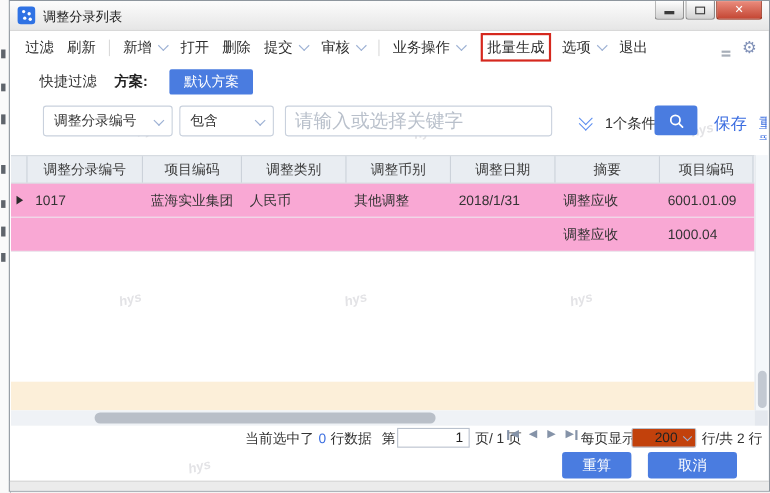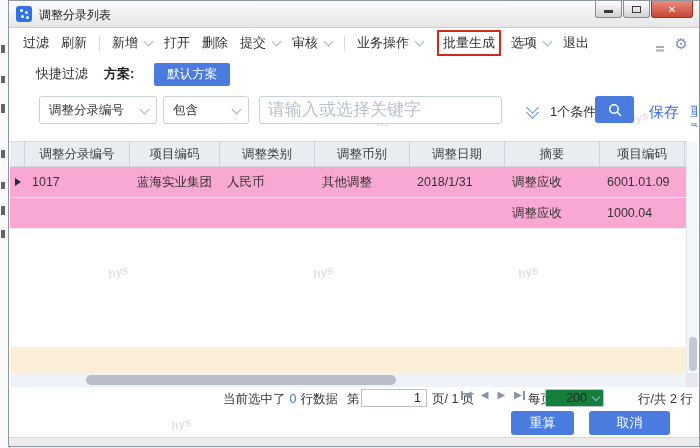--- a/index.html
+++ b/index.html
@@ -102,23 +102,23 @@
   .sel-count{color:#3d6fe0;margin:0 4px}
   .pg-label{left:338px}
   .pg-input{position:absolute;left:352px;top:0;width:66px;height:18px;border:1px solid #b9c1cd;
             text-align:right;padding-right:5px;font-size:12.5px;box-sizing:border-box;outline:none;color:#222}
   .pg-total{left:423px}
   .arrows{position:absolute;left:452px;top:1px;display:flex;gap:9px;color:#8593a8;align-items:center}
   .pgarrow{font-size:10px;line-height:1;display:inline-flex;align-items:center;cursor:default}
   .pg-first::before{content:"";display:inline-block;width:2px;height:9px;background:currentColor;margin-right:1px}
   .pg-last::after{content:"";display:inline-block;width:2px;height:9px;background:currentColor;margin-left:1px}
   .pp-label{left:519px}
-  .pp-select{position:absolute;left:536px;top:0;width:59px;height:18px;border:1px solid #b9c1cd;border-radius:2px;
+  .pp-select{position:absolute;left:565px;top:0;width:59px;height:18px;border:1px solid #b9c1cd;border-radius:2px;
              box-sizing:border-box;display:flex;align-items:center;justify-content:flex-end;
-             padding-right:16px;font-size:12.5px;color:#222;background:#15803d}
+             padding-right:16px;font-size:12.5px;color:#222;background:#c2410c}
   .pp-select .chev{position:absolute;right:4px;margin:0 0 2px 0;width:5px;height:5px}
   .rows-total{left:629px}
 
   
   .btn{position:absolute;top:410px;height:24px;background:#4a7ce0;color:#fff;border:none;border-radius:3px;
        font-size:13px;font-family:inherit;cursor:default;z-index:5}
   .btn-recalc{left:502px;width:63px}
   .btn-cancel{left:580px;width:81px}
 
   .bottomstrip{position:absolute;left:0;right:0;bottom:0;height:8px;background:#ebebeb;border-top:1px solid #d6d6d6;z-index:5}

